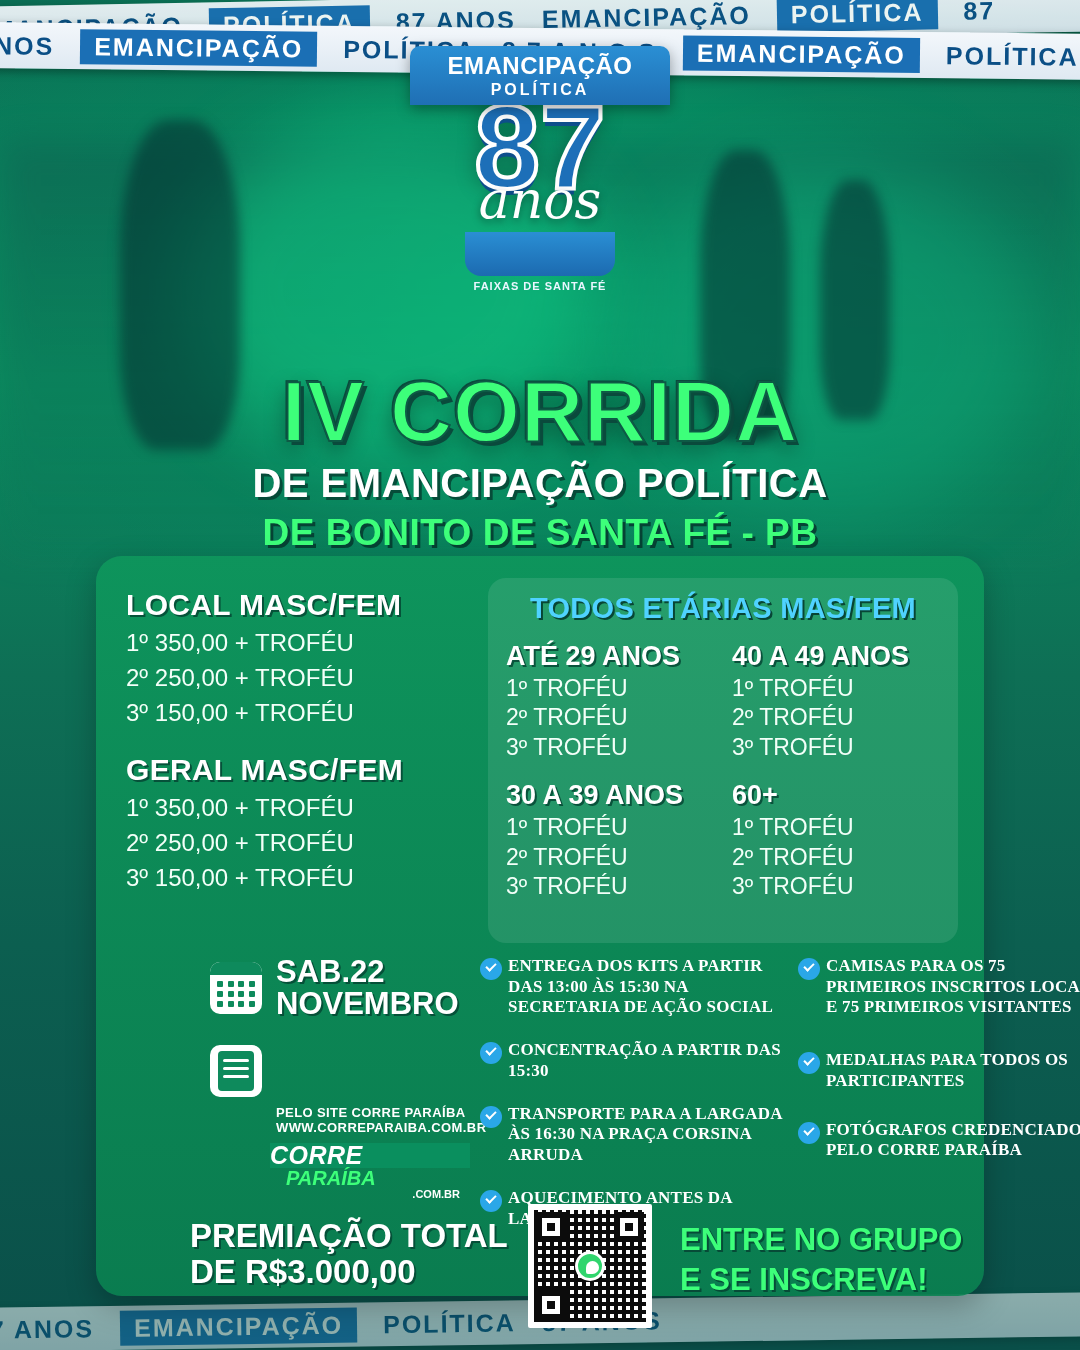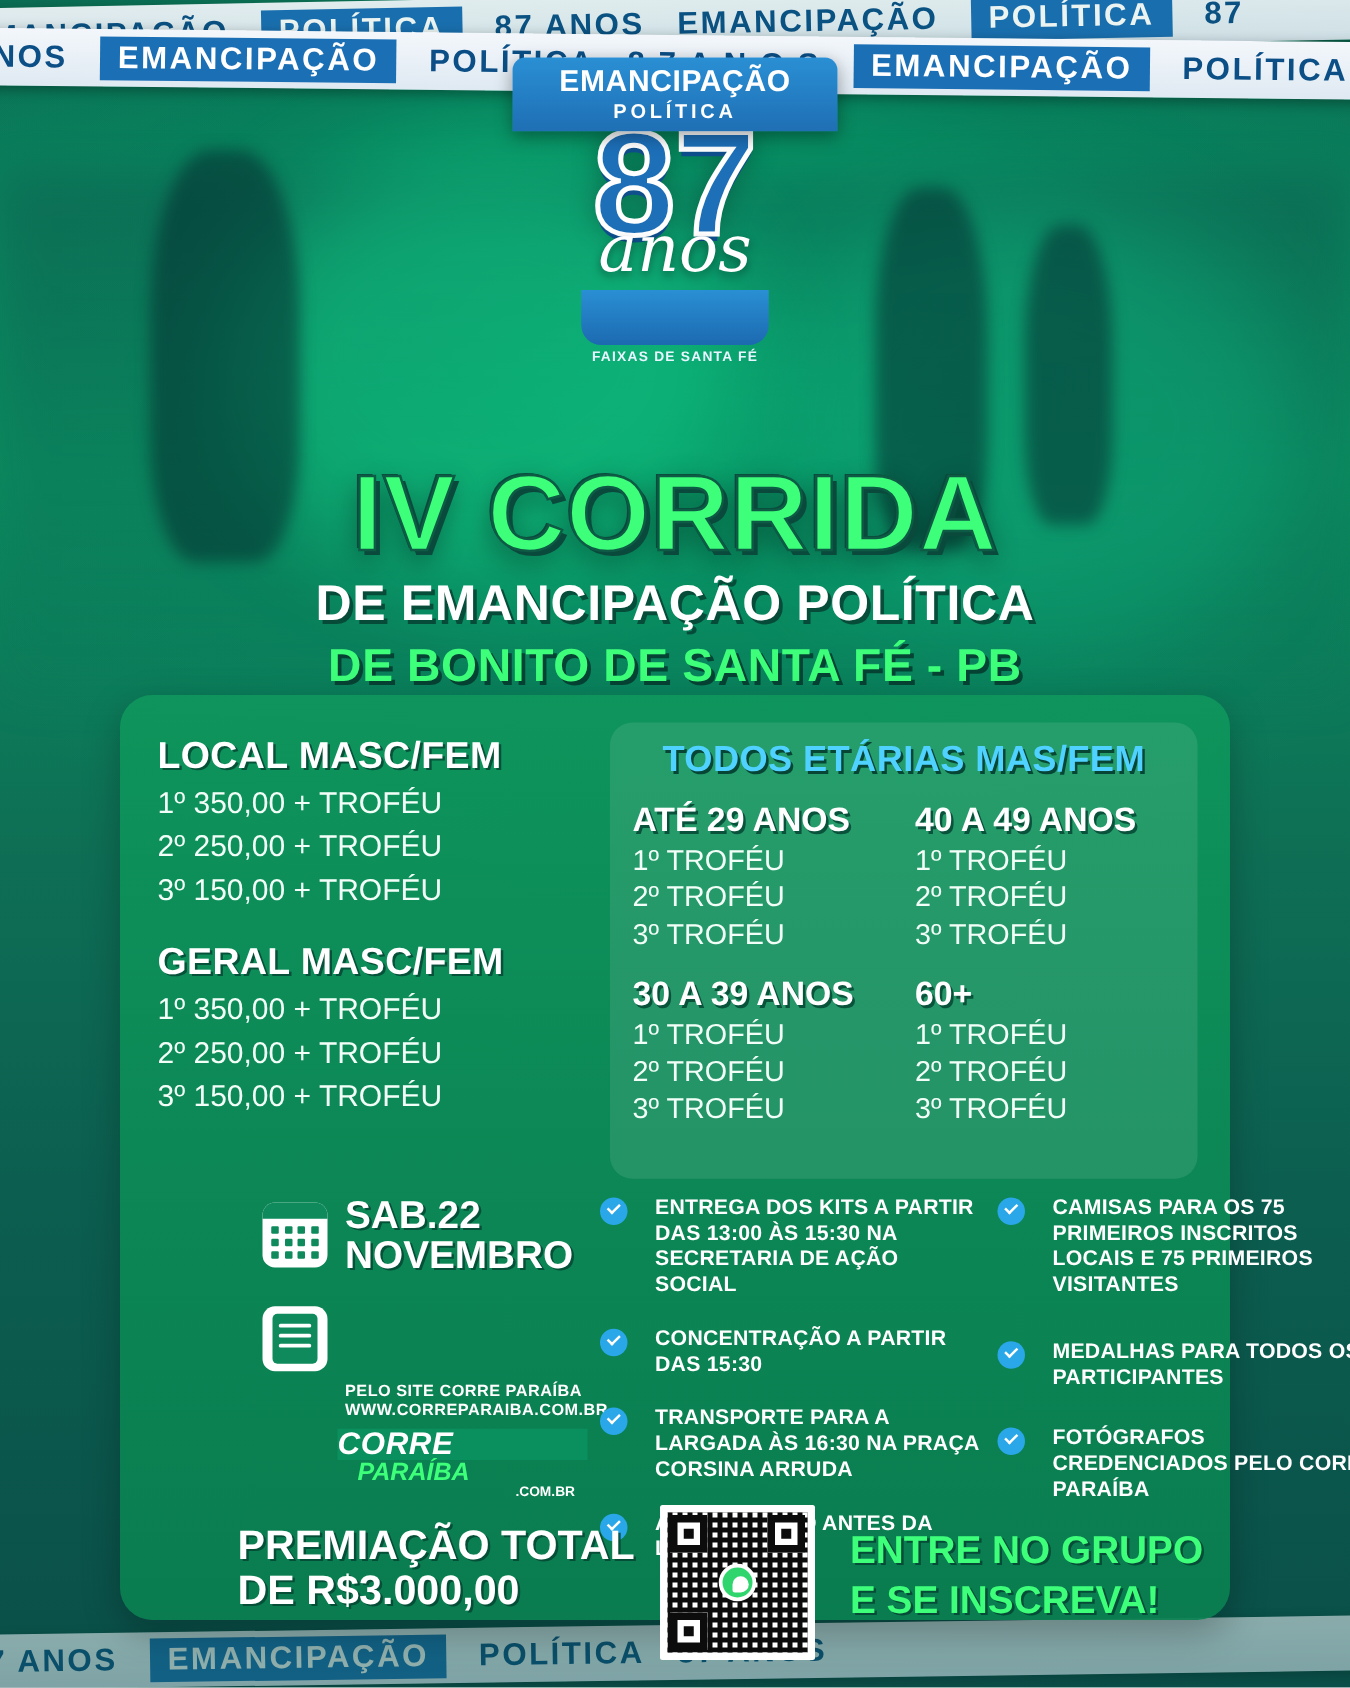--- a/index.html
+++ b/index.html
@@ -154,21 +154,21 @@
     font-size: 25px; font-weight: 800; font-style: italic; color: #fff;
     background: linear-gradient(90deg,#0a8f5e,#0a8f5e);
     letter-spacing: .5px; line-height: 1;
   }
   .cp-bot { font-size: 20px; font-weight: 800; font-style: italic; color: #3dff7a; line-height: 1; margin-left: 16px; }
   .cp-dom { font-size: 11px; font-weight: 700; color: #fff; text-align: right; width: 190px;}
 
   .bullets-col { position: absolute; width: 305px; }
   .col-a { left: 360px; top: 0; }
   .col-b { left: 678px; top: 0; }
-  .bullet { display: flex; gap: 22px; margin-bottom: 22px; }
+  .bullet { display: flex; gap: 6px; margin-bottom: 22px; font-family: Liberation Serif, serif; }
   .b-dot {
     flex: 0 0 22px; width: 22px; height: 22px; border-radius: 50%;
     background: #2aa7e8; margin-top: 2px; position: relative;
   }
   .b-dot::after {
     content: ""; position: absolute; left: 6px; top: 5px; width: 8px; height: 4px;
     border-left: 2.5px solid #fff; border-bottom: 2.5px solid #fff; transform: rotate(-45deg);
   }
   .b-text { font-size: 17px; font-weight: 800; line-height: 1.22; letter-spacing: .2px; }
 

